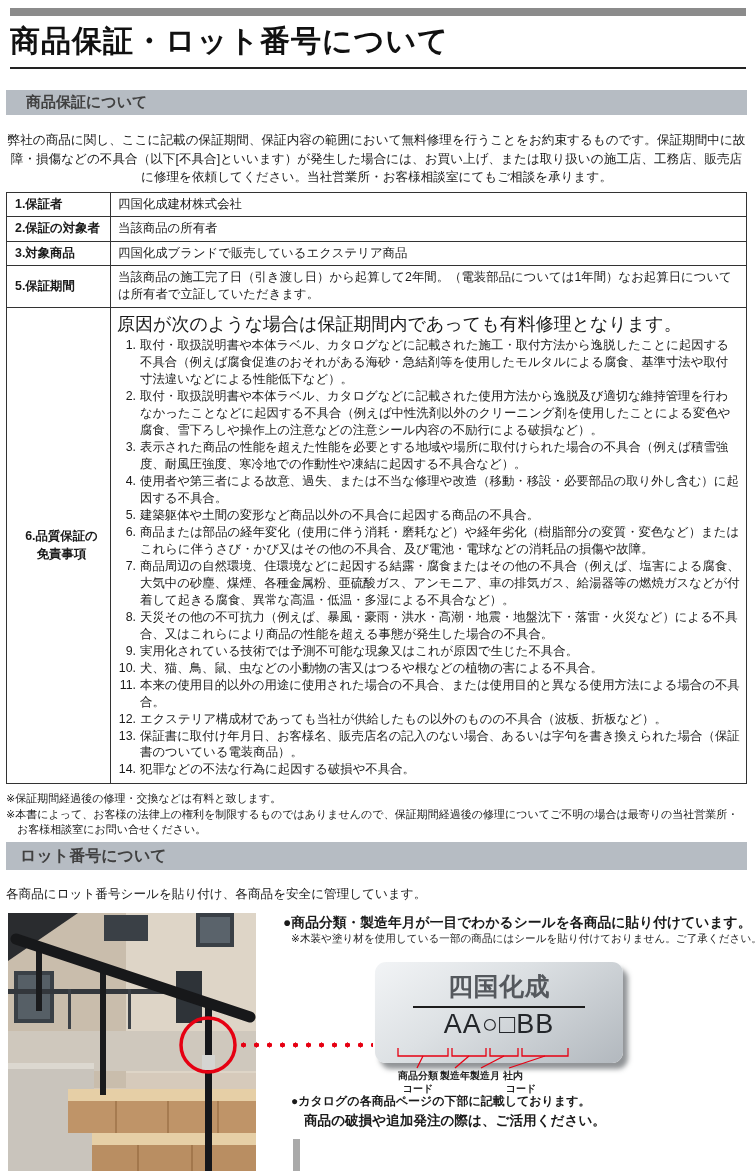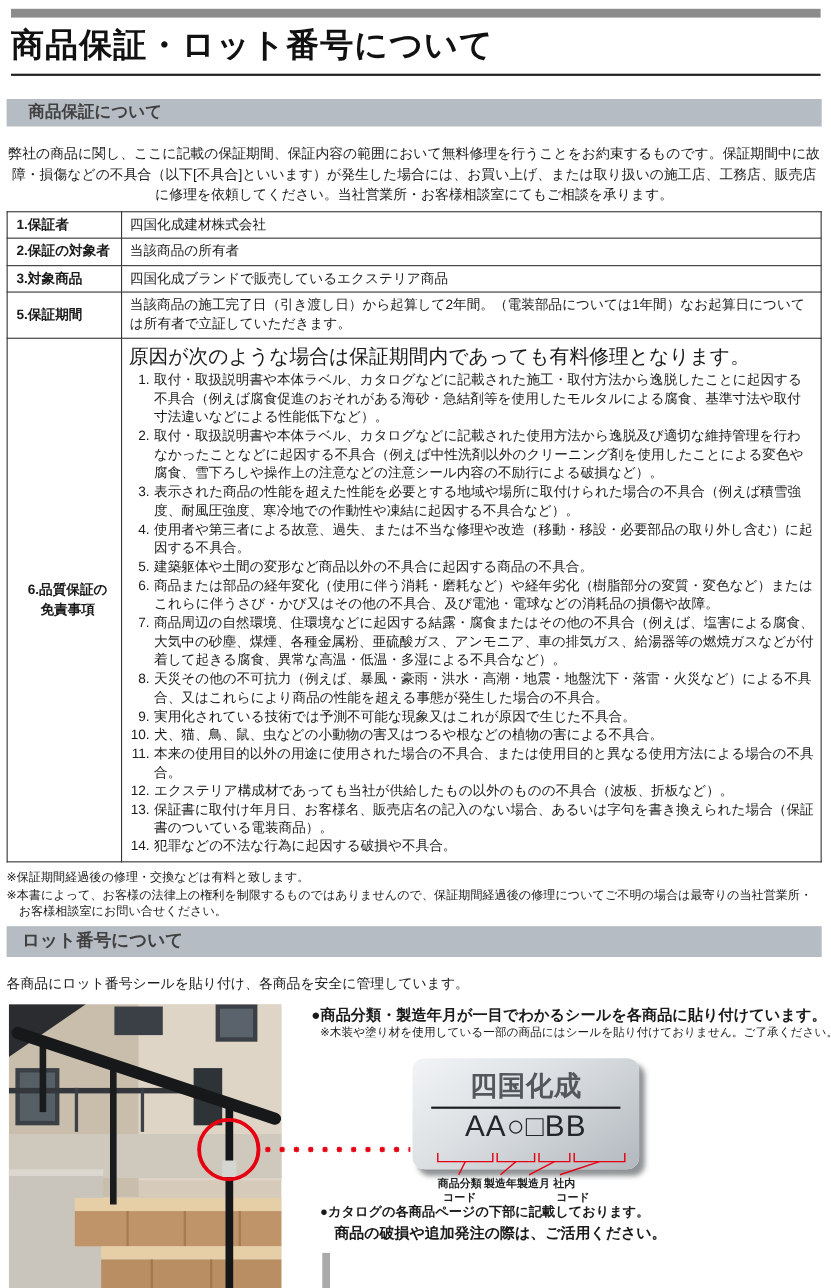--- a/index.html
+++ b/index.html
@@ -47,21 +47,21 @@
   .dotline {
     position:absolute; left:237px; top:133px; width:136px; height:6px;
     background-image:radial-gradient(circle, #e60012 2.4px, rgba(0,0,0,0) 2.7px);
     background-size:13px 6px; background-repeat:repeat-x;
   }
 
   .bullet-strong { position:absolute; left:283px; top:5px; font-size:13.8px; font-weight:bold; white-space:nowrap; }
   .bullet-note { position:absolute; left:291px; top:23px; font-size:10.6px; white-space:nowrap; }
 
   .sticker {
-    position:absolute; left:375px; top:53px; width:206px; height:101px;
+    position:absolute; left:375px; top:53px; width:248px; height:101px;
     border-radius:11px;
     background:linear-gradient(145deg,#f2f4f6 0%, #dde1e4 40%, #b2b8be 100%);
     box-shadow:5px 6px 5px rgba(55,60,66,0.55);
     text-align:center;
   }
   .sticker-brand { margin-top:8px; font-size:25px; font-weight:900; color:#54585d; letter-spacing:0.5px; }
   .sticker-rule { width:172px; height:2px; background:#1d1d1d; margin:3px auto 0; }
   .sticker-code { margin-top:1px; font-size:27px; color:#23262a; letter-spacing:1px; }
 
   .annot { position:absolute; left:373px; top:139px; }

